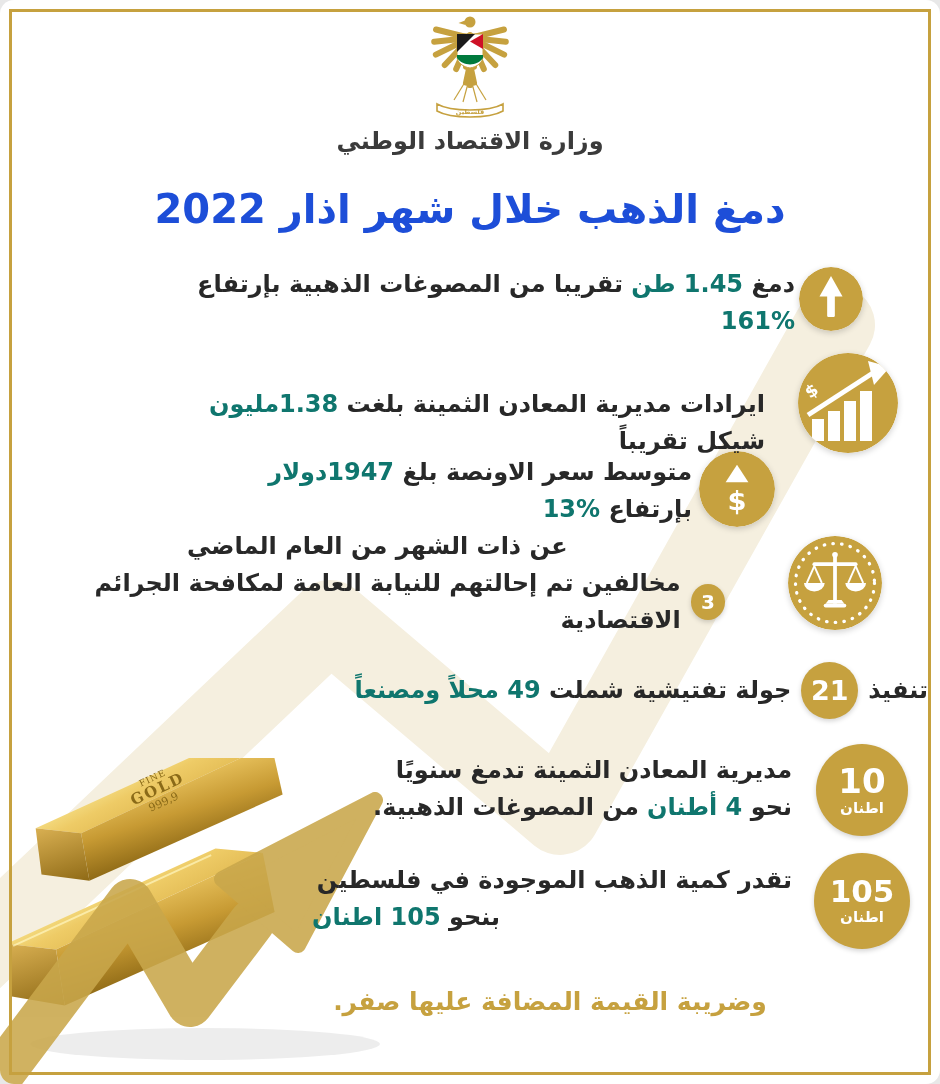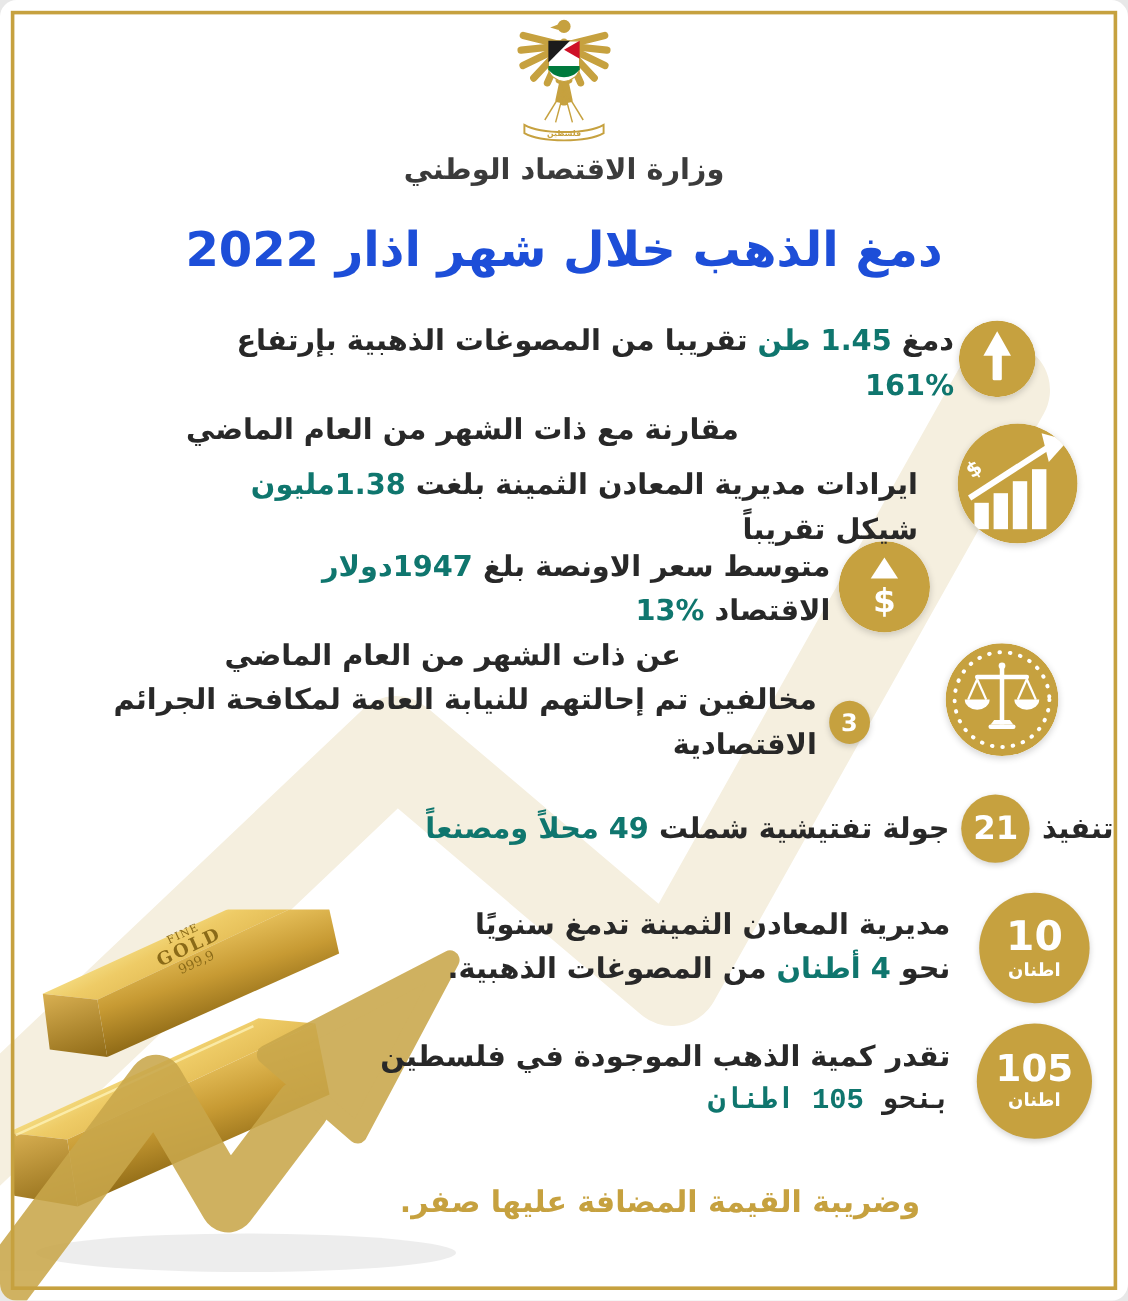--- a/index.html
+++ b/index.html
@@ -19,21 +19,21 @@
   
   #emblem{left:424px;top:14px;z-index:10;}
   #ministry-name{left:0;top:127px;width:940px;text-align:center;z-index:10;
     font-size:24px;font-weight:700;color:#3b3b3b;direction:rtl;}
   #main-title{left:0;top:186px;width:940px;text-align:center;z-index:10;
     font-size:40px;font-weight:700;color:#1d4ed8;direction:rtl;}
   
   .icon-circle{z-index:10;border-radius:50%;}
   .stat-text{z-index:12;font-size:24px;line-height:37px;font-weight:700;color:#282828;direction:rtl;}
   .gold-text{color:#0f766e;}
-  .al-r{text-align:right;} .al-l{text-align:left;} .al-c{text-align:right;font-family:Liberation Mono, monospace;}
+  .al-r{text-align:right;} .al-l{text-align:left;} .al-c{text-align:left;}
   .badge{background:#C6A13F;border-radius:50%;color:#fff;font-weight:700;
     display:flex;flex-direction:column;align-items:center;justify-content:center;
     box-shadow:0 2px 5px rgba(0,0,0,.18);z-index:11;}
   .badge .num{line-height:1;}
   .badge .lbl{font-size:15px;line-height:1.1;margin-top:2px;}
   .inline-row{display:flex;direction:rtl;align-items:center;gap:10px;z-index:12;}
   #footer-note{left:180px;top:984px;width:740px;z-index:12;text-align:center;
     font-size:25px;line-height:36px;font-weight:700;color:#C6A13F;direction:rtl;}
   .shadowed{box-shadow:0 2px 6px rgba(0,0,0,.18);border-radius:50%;}
 </style>
@@ -103,21 +103,20 @@
 
   <svg class="abs icon-circle shadowed" style="right:77px;top:267px" width="64" height="64" viewBox="-50 -50 100 100">
     <circle r="50" fill="#C6A13F"></circle>
     <g fill="#ffffff">
       <rect x="-6" y="-8" width="12" height="36" rx="2"></rect>
       <polygon points="0,-36 -18,-4 18,-4"></polygon>
     </g>
   </svg>
   <div class="abs stat-text" style="right:145px;top:266px;width:640px">
     <div class="al-r"><span>دمغ </span><span class="gold-text">1.45 طن</span><span> تقريبا  من المصوغات الذهبية بإرتفاع </span><span class="gold-text">%161</span></div>
-    <div class="al-l">مقارنة مع ذات الشهر من العام الماضي</div>
   </div>
 
   <svg class="abs icon-circle shadowed" style="right:42px;top:353px" width="100" height="100" viewBox="-50 -50 100 100">
     <circle r="50" fill="#C6A13F"></circle>
     <g fill="#ffffff">
       <rect x="-36" y="16" width="12" height="22"></rect>
       <rect x="-20" y="8" width="12" height="30"></rect>
       <rect x="-4" y="-2" width="12" height="40"></rect>
       <rect x="12" y="-12" width="12" height="50"></rect>
     </g>
@@ -126,21 +125,21 @@
     <text x="-38" y="-4" font-size="17" font-weight="bold" fill="#ffffff" transform="rotate(-35 -38 -4)">$</text>
   </svg>
   <div class="abs stat-text al-r" style="right:175px;top:386px;width:612px"><span>ايرادات مديرية المعادن الثمينة بلغت </span><span class="gold-text">1.38مليون</span><span> شيكل تقريباً</span></div>
 
   <svg class="abs icon-circle shadowed" style="right:165px;top:451px" width="76" height="76" viewBox="-50 -50 100 100">
     <circle r="50" fill="#C6A13F"></circle>
     <polygon points="0,-32 -15,-9 15,-9" fill="#ffffff"></polygon>
     <text x="0" y="28" text-anchor="middle" font-size="36" font-weight="bold" fill="#ffffff">$</text>
   </svg>
   <div class="abs stat-text" style="right:248px;top:454px;width:505px">
-    <div class="al-r"><span>متوسط سعر الاونصة بلغ </span><span class="gold-text">1947دولار</span><span> الاقتصاد </span><span class="gold-text">%13</span></div>
+    <div class="al-r"><span>متوسط سعر الاونصة بلغ </span><span class="gold-text">1947دولار</span><span> بإرتفاع </span><span class="gold-text">%13</span></div>
     <div class="al-l">عن ذات الشهر من العام الماضي</div>
   </div>
 
   <svg class="abs icon-circle shadowed" style="right:58px;top:536px" width="94" height="94" viewBox="-50 -50 100 100">
     <circle r="50" fill="#C6A13F"></circle>
     <circle r="42" fill="none" stroke="#ffffff" stroke-width="3.5" stroke-dasharray="0.5 8.8" stroke-linecap="round"></circle>
     <g fill="#ffffff" stroke="#ffffff">
       <circle cx="0" cy="-30" r="3" stroke="none"></circle>
       <rect x="-2" y="-28" width="4" height="50" stroke="none"></rect>
       <rect x="-24" y="-22" width="48" height="4" rx="2" stroke="none"></rect>

